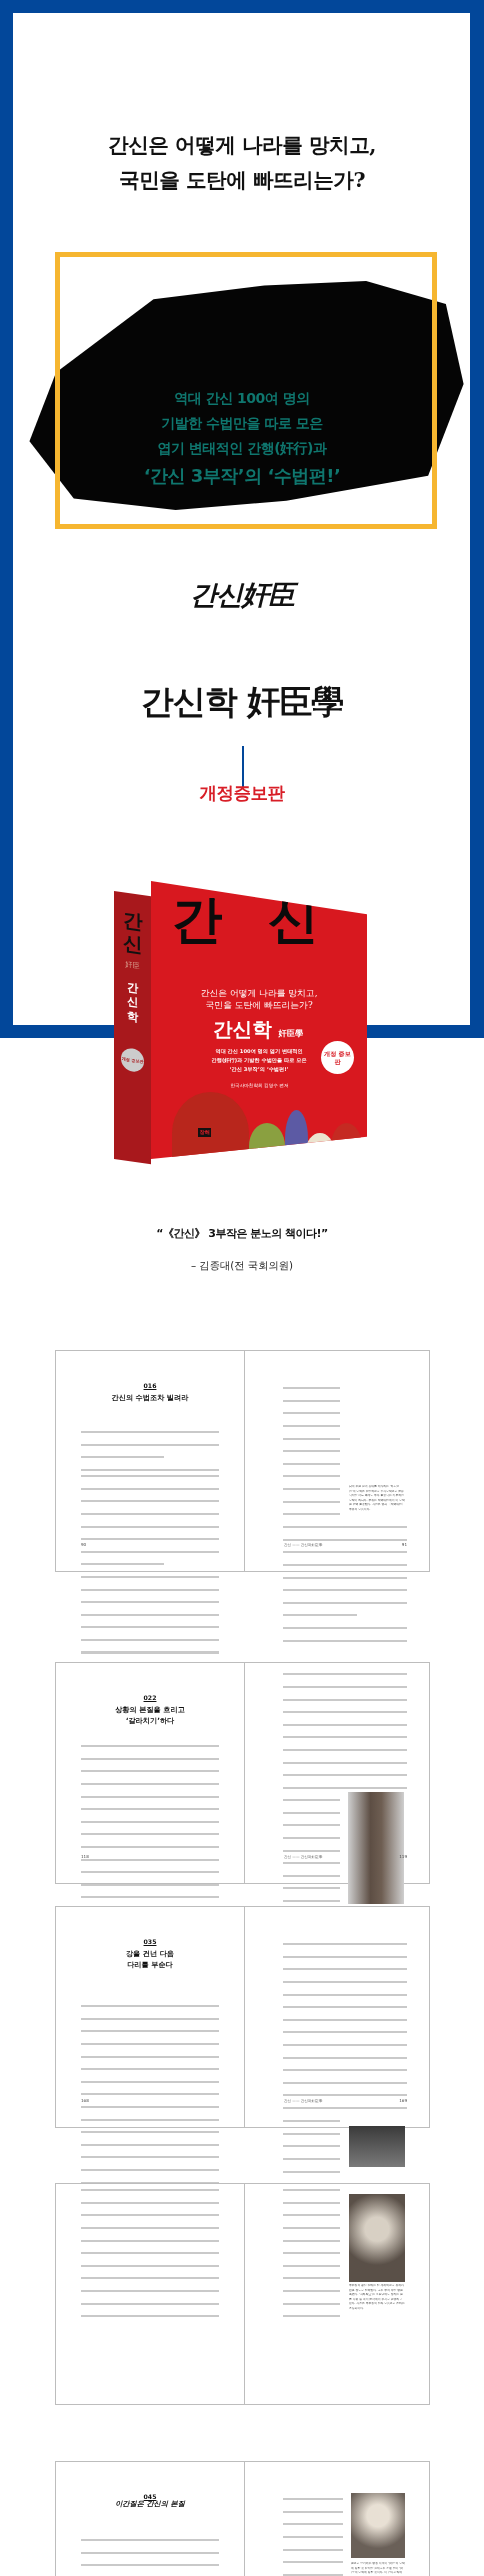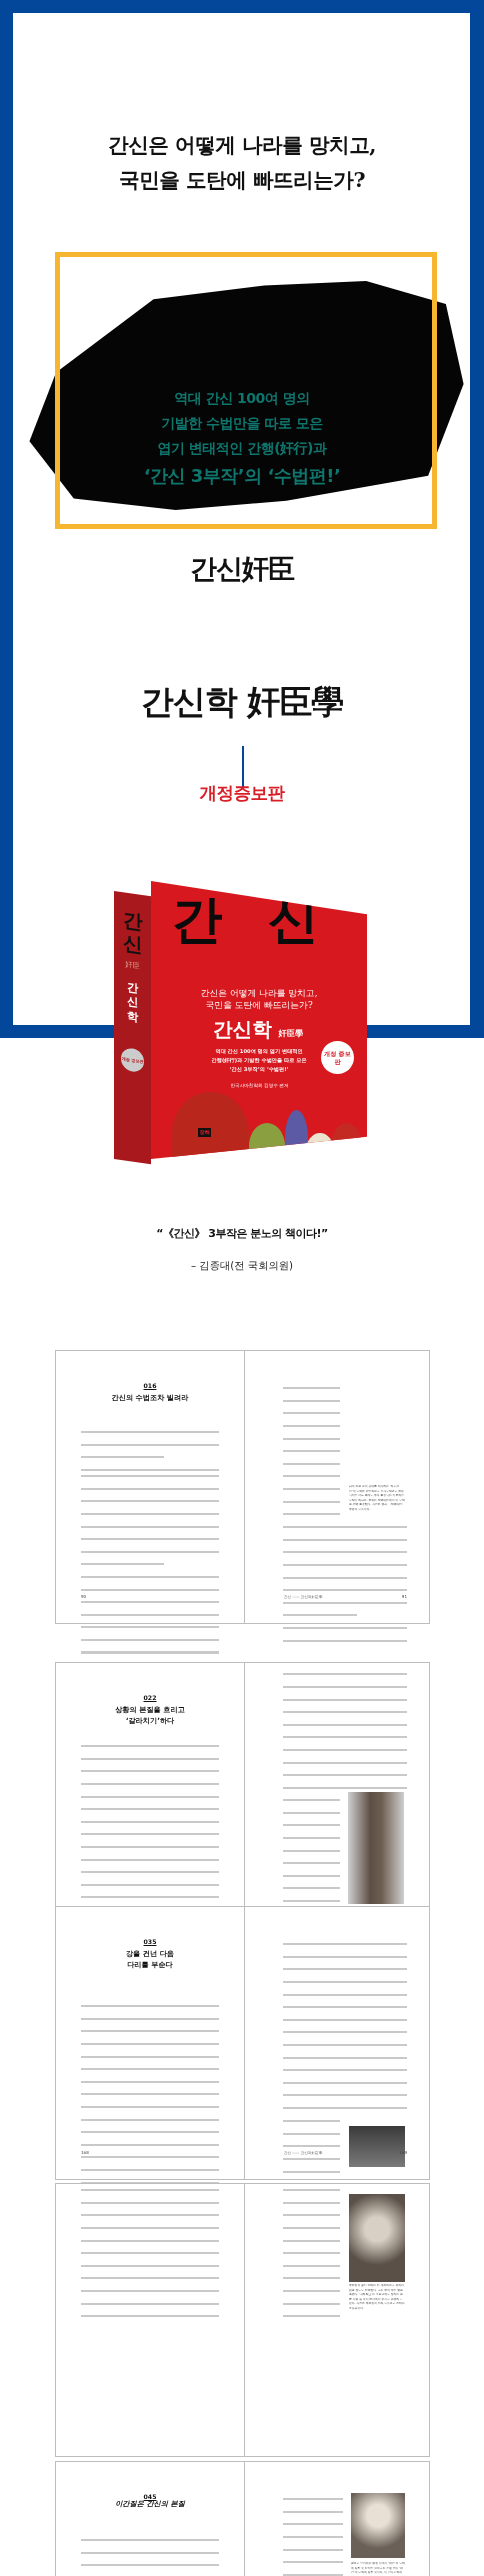--- a/index.html
+++ b/index.html
@@ -30,21 +30,21 @@
   .book-big { position: absolute; font-family: Liberation Sans, sans-serif; font-weight: bold; color: #0b0b0b; font-size: 51px; }
   .cover-tag { position: absolute; color: #fff; font-family: "DejaVu Serif", serif; font-size: 7.2px; text-align: center; }
   .badge { position: absolute; width: 33px; height: 33px; border-radius: 50%; background: #fff; color: #d81e27;
            font-weight: bold; font-size: 6.2px; text-align: center; display: flex; align-items: center; justify-content: center; line-height: 7.7px; }
   .figure { position: absolute; border-radius: 50% 50% 10% 10%; }
 
   .quote { font-size: 11px; font-weight: bold; letter-spacing: -0.5px; }
   .attrib { font-size: 10.3px; color: #222; }
 
   
-  .spread { position: absolute; left: 55px; width: 375px; height: 274px; background: #fff; border: 0.5px solid #bdbdbd; }
+  .spread { position: absolute; left: 55px; width: 375px; height: 222px; background: #fff; border: 0.5px solid #bdbdbd; }
   .spread .divider { position: absolute; left: 188px; top: 0; bottom: 0; width: 0.5px; background: #bdbdbd; }
   .page { position: absolute; top: 0; width: 188px; height: 100%; }
   .page.left { left: 0; }
   .page.right { left: 188px; }
   .chap-no { position: absolute; left: 0; width: 100%; text-align: center; font-size: 6.2px; font-weight: bold; text-decoration: underline; }
   .chap-title { position: absolute; left: 0; width: 100%; text-align: center; font-size: 7.2px; font-weight: bold; line-height: 11.3px; }
   .lines { position: absolute; }
   .lines div { height: 12.6px; position: relative; }
   .lines div::after { content: ""; position: absolute; left: 0; right: 0; top: 5.2px; height: 2.1px; background: #c9c9c9; }
   .lines div.short::after { right: 40%; }
@@ -66,21 +66,21 @@
 
 <div class="brush" style="left:20.6px;top:281px;width:443px;height:229px;clip-path:polygon(8% 40%,30% 8%,55% 2%,78% 0%,96% 10%,100% 45%,92% 85%,60% 96%,35% 100%,12% 95%,2% 70%);"></div>
 <div class="yellow-frame" style="left:55px;top:252px;width:382px;height:277px;"></div>
 <div class="abs center box-text" style="top:386px;">
   <div>역대 간신 100여 명의</div>
   <div>기발한 수법만을 따로 모은</div>
   <div>엽기 변태적인 간행(奸行)과</div>
   <span class="big">‘간신 3부작’의 ‘수법편!’</span>
 </div>
 
-<div class="abs center title-calli" style="top:551px;">간신奸臣</div>
+<div class="abs center title-calli" style="top:577px;font-style:italic;">간신奸臣</div>
 <div class="vline" style="top:746px;height:41px;top:746px;"></div>
 <div class="vline" style="top:747px;height:0;"></div>
 <div class="vline" style="top:745px;height:0;"></div>
 <div class="vline" style="top:746px;height:0;"></div>
 <div class="vline" style="top:747px;height:0;"></div>
 <div class="vline" style="top:747px;height:0;"></div>
 <div class="abs center title-main" style="top:680px;">간신학 奸臣學</div>
 <div class="abs center edition" style="top:781px;text-align:center;">개정증보판</div>
 
 <div class="book">

